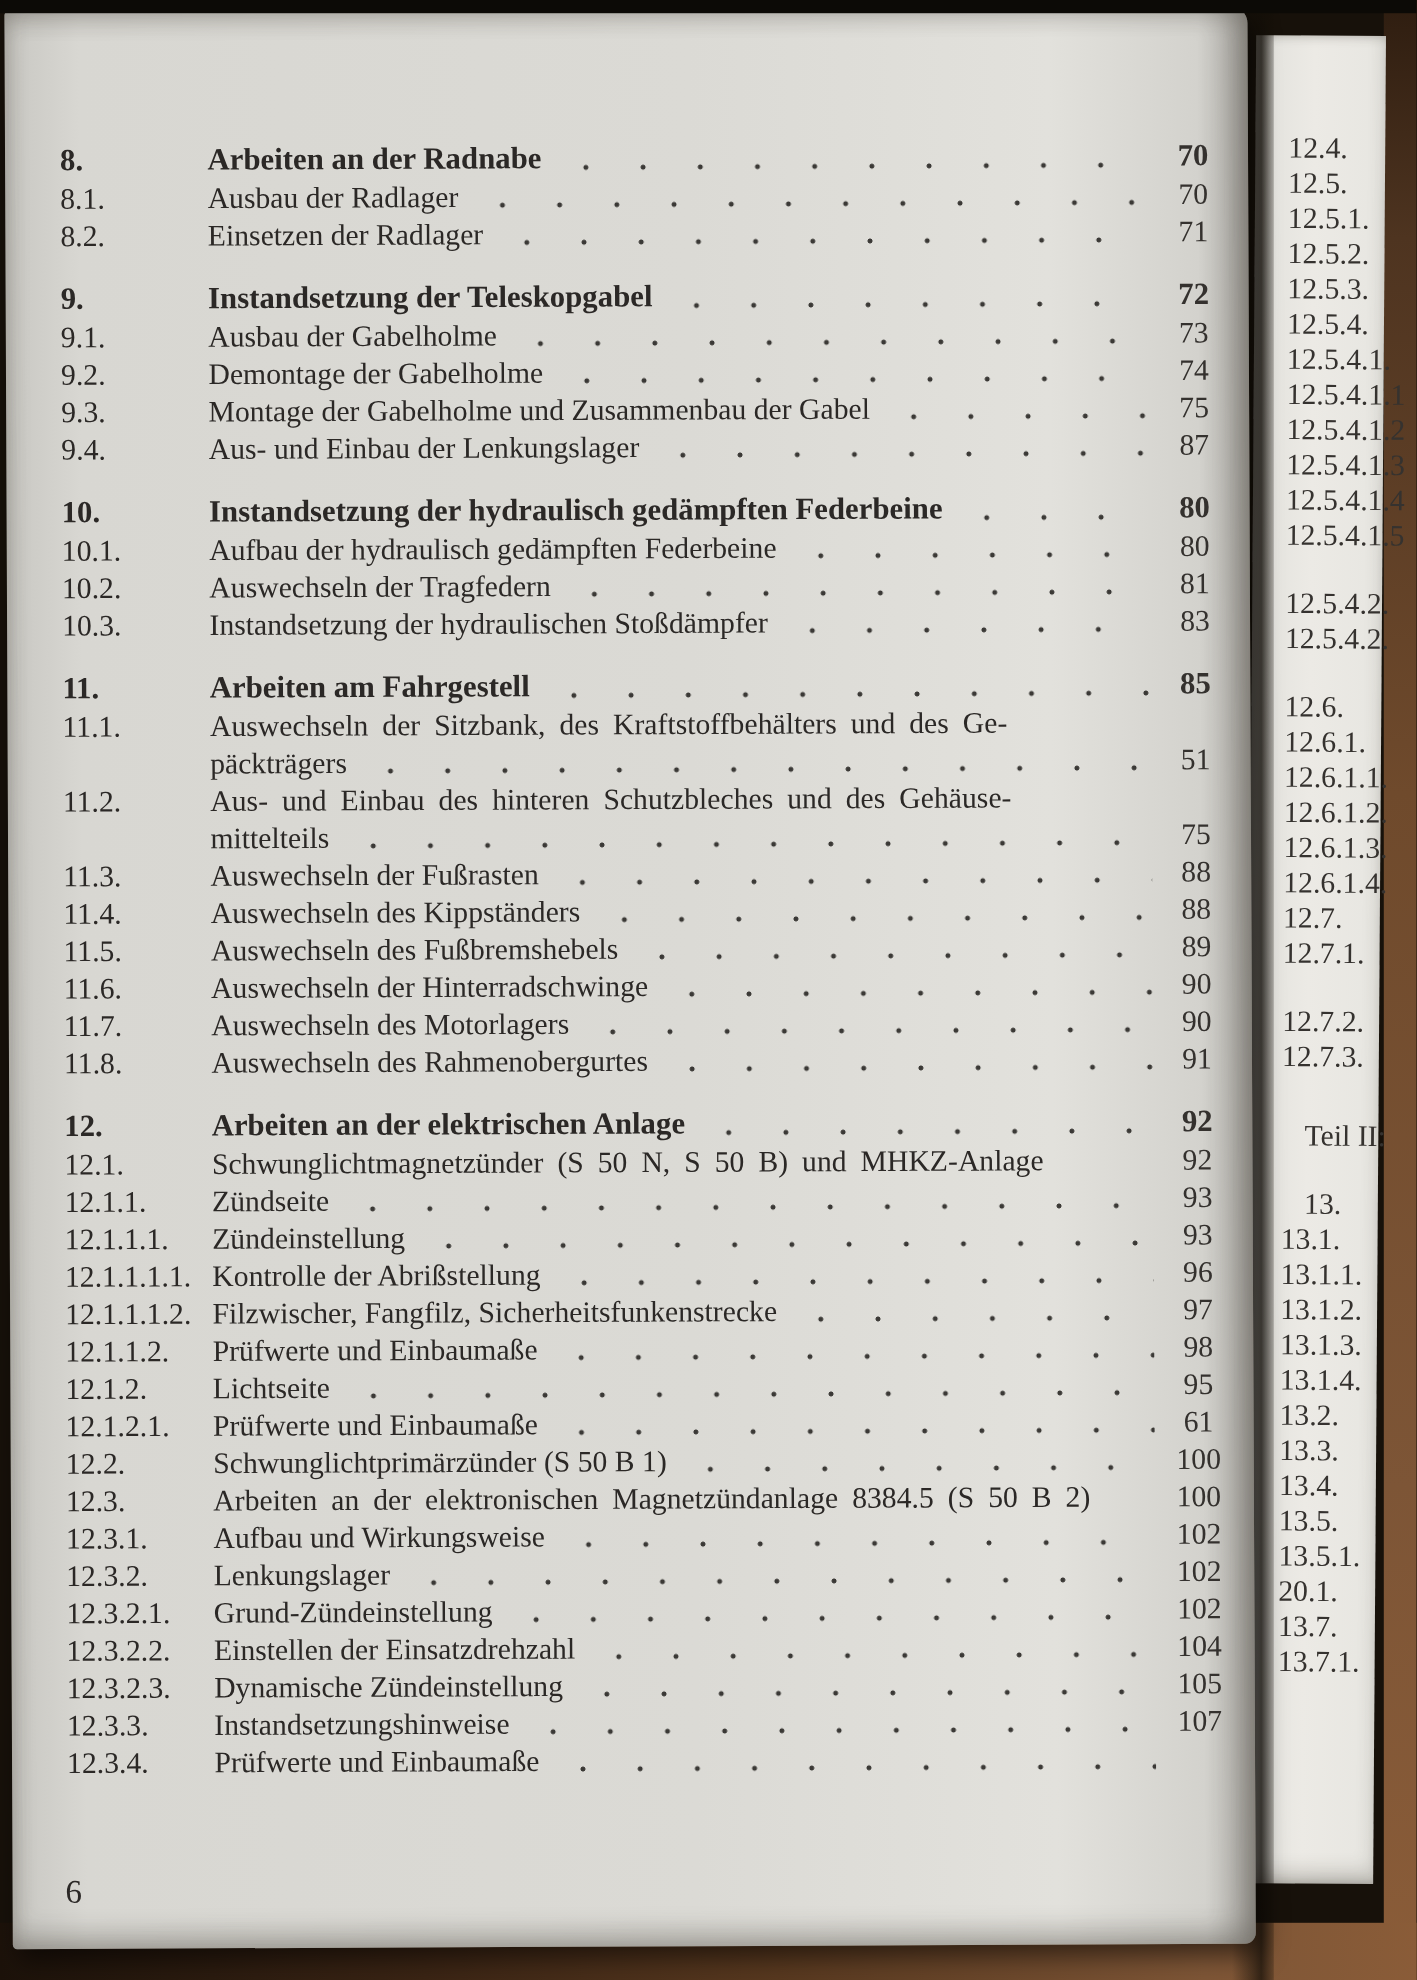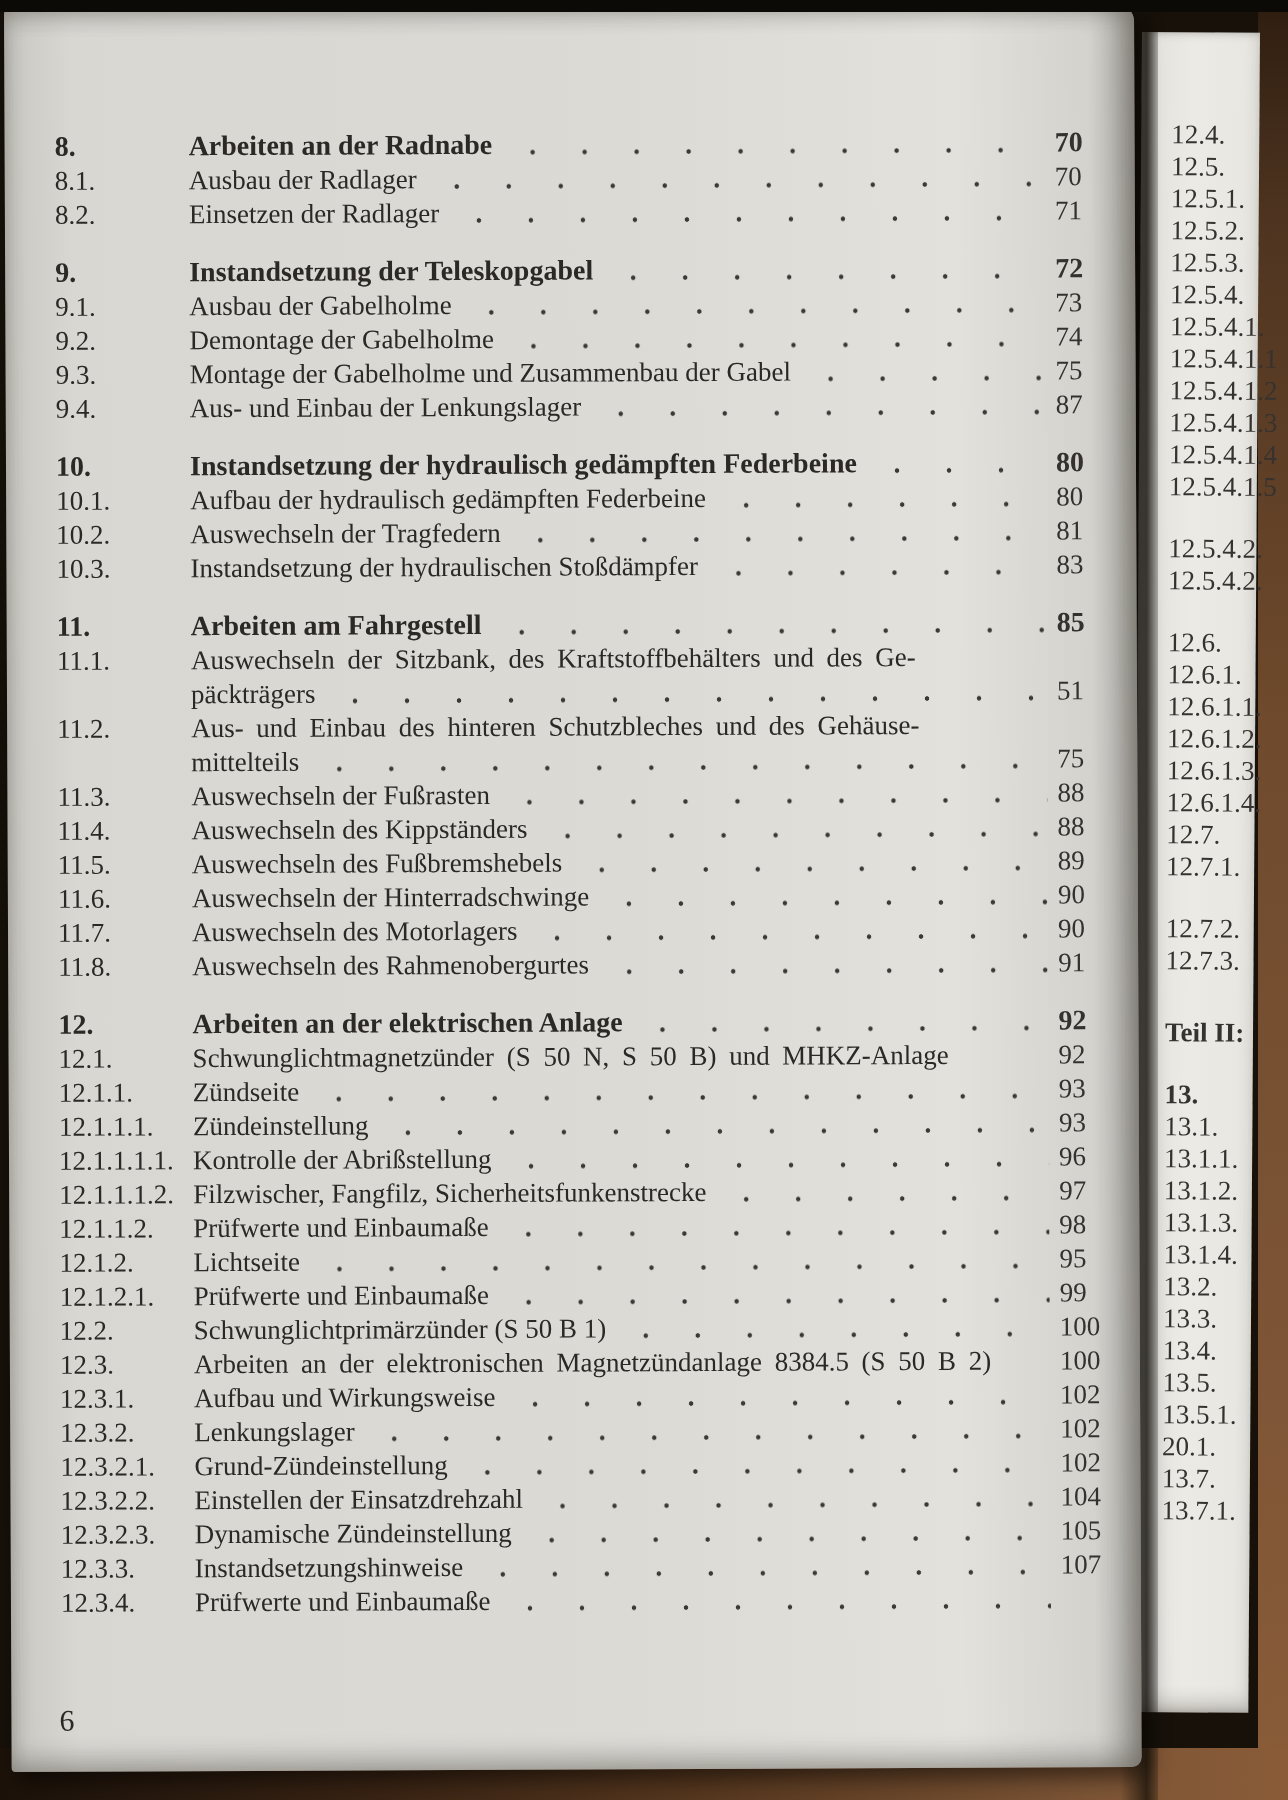--- a/index.html
+++ b/index.html
@@ -20,35 +20,35 @@
   .toc{padding:96px 10px 0 50px;color:#2b2826;}
   .row{display:flex;align-items:baseline;line-height:34px;font-size:27px;padding-right:10px;}
   .row.sect{margin-top:24px;font-weight:bold;font-size:28px;}
   .row .num{flex:0 0 134px;}
   .row .title{white-space:nowrap;}
   .row .title.stretch{word-spacing:.22em;}
   .row .dots{flex:1 1 auto;align-self:flex-end;height:9px;margin:0 10px 6px 14px;
       background-image:radial-gradient(circle,rgba(45,43,40,.92) 1.9px,rgba(45,43,40,0) 2.6px);
       background-size:52px 9px;background-repeat:repeat-x;background-position:0 1px;}
   .row .dots.nodots{background:none;}
-  .row .pg{flex:0 0 60px;text-align:left;color:#34312e;}
+  .row .pg{flex:0 0 60px;text-align:center;color:#34312e;}
   .folio{position:absolute;left:48px;bottom:34px;font-size:30px;color:#2b2826;}
   
   .gutter{position:absolute;left:1120px;top:0;width:38px;height:100%;
       background:linear-gradient(90deg,rgba(20,15,8,0) 0%,rgba(20,15,8,.45) 45%,rgba(20,15,8,.72) 70%,rgba(20,15,8,.25) 100%);}
   
   .page-right{position:absolute;left:1142px;top:32px;width:118px;height:1680px;
       background:linear-gradient(90deg,#c9c8c3 0%,#e4e3de 10%,#eceae5 45%,#e7e6e1 100%);
       transform:rotate(0.4deg);transform-origin:top left;
       box-shadow:inset 6px 0 10px rgba(60,55,45,.35), inset 0 -12px 16px rgba(60,55,45,.2);}
   .cont{padding:86px 0 0 30px;color:#35322f;font-size:27px;}
   .citem{line-height:32px;white-space:nowrap;}
   .citem.g1{margin-top:30px;}
   .citem.g2{margin-top:40px;}
-  .citem.part{font-weight:bold;}
+  .citem.part{font-weight:normal;margin-left:21px;}
   .top-shadow{position:absolute;left:0;top:0;width:100%;height:12px;background:#0c0a06;}
 </style>
 </head>
 <body>
 
 <div class="stage">
   <div class="table-right"></div>
   <div class="table-bottom"></div>
 
   <div class="page-right">
@@ -281,21 +281,21 @@
         <div class="row">
     <span class="num">12.1.2.</span>
     <span class="title">Lichtseite</span>
     <span class="dots"></span>
     <span class="pg">95</span>
   </div>
         <div class="row">
     <span class="num">12.1.2.1.</span>
     <span class="title">Prüfwerte und Einbaumaße</span>
     <span class="dots"></span>
-    <span class="pg">99</span>
+    <span class="pg">61</span>
   </div>
         <div class="row">
     <span class="num">12.2.</span>
     <span class="title">Schwunglichtprimärzünder (S 50 B 1)</span>
     <span class="dots"></span>
     <span class="pg">100</span>
   </div>
         <div class="row">
     <span class="num">12.3.</span>
     <span class="title stretch">Arbeiten an der elektronischen Magnetzündanlage 8384.5 (S 50 B 2)</span>

